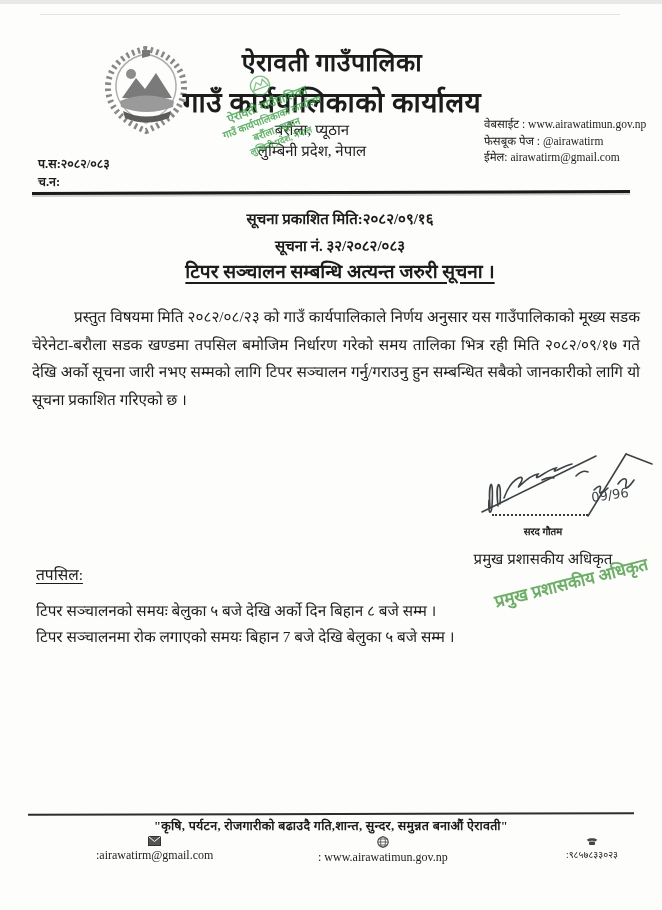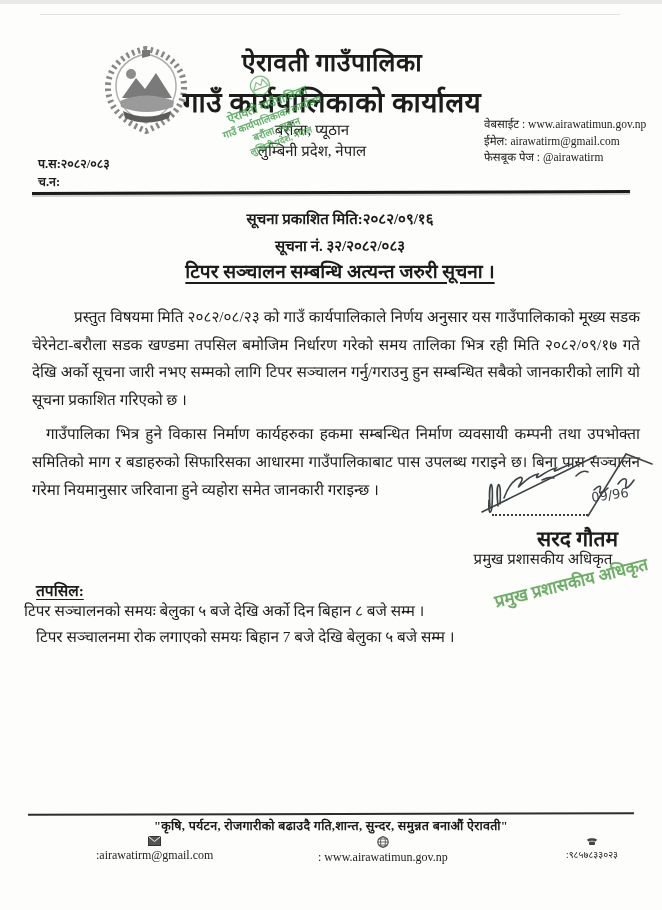--- a/index.html
+++ b/index.html
@@ -42,32 +42,32 @@
                 text-decoration:underline; text-underline-offset:4px; text-decoration-thickness:1.5px; }
 
   
   .body-text { position:absolute; left:32px; top:299px; width:608px; font-size:15.3px; line-height:27.6px; text-align:justify; }
   .body-text p.p1 { text-indent:42px; }
   .body-text p.p2 { text-indent:14px; margin-top:7px; }
 
   
   .sig-svg { position:absolute; left:476px; top:446px; width:178px; height:70px; }
   .sig-dots { position:absolute; left:492px; top:510px; width:96px; border-bottom:2.5px dotted #3a3a3a; }
-  .sig-name { position:absolute; left:468px; top:520px; width:150px; text-align:right; font-size:21px; font-weight:bold; }
+  .sig-name { position:absolute; left:468px; top:520px; width:150px; text-align:center; font-size:10px; font-weight:bold; }
   .sig-desig { position:absolute; left:428px; top:544px; width:230px; text-align:center; font-size:15px; }
   .stamp-footer {
     position:absolute; left:492px; top:586px; width:230px;
     transform:rotate(-14deg); transform-origin:left top;
     color:#55a04e; opacity:.85; font-size:17px; font-weight:bold; white-space:nowrap;
   }
 
   
-  .sched-head { position:absolute; left:36px; top:575px; font-size:15.5px; font-weight:bold;
+  .sched-head { position:absolute; left:36px; top:559px; font-size:15.5px; font-weight:normal;
                 text-decoration:underline; text-underline-offset:3px; }
-  .sched-1 { position:absolute; left:24px; top:596px; font-size:15.3px; }
+  .sched-1 { position:absolute; left:36px; top:596px; font-size:15.3px; }
   .sched-2 { position:absolute; left:36px; top:622px; font-size:15.3px; }
 
   
   .footer-rule { position:absolute; left:28px; top:809px; width:606px; border-top:2px solid #2e2e2e; transform:rotate(-0.15deg); }
   .footer-tagline { position:absolute; left:0; top:813px; width:662px; text-align:center; font-size:12.5px; font-weight:bold; letter-spacing:0.3px; }
   .fc { position:absolute; top:832px; font-size:12px; white-space:nowrap; display:flex; align-items:center; gap:2px;flex-direction:column; }
   .fc-email { left:96px; }
   .fc-web { left:318px; }
   .fc-phone { left:566px; font-size:9.5px; }
   .fc svg { display:block; }
@@ -93,22 +93,22 @@
     <div class="title-2">गाउँ कार्यपालिकाको कार्यालय</div>
   </div>
 
   <div class="addr-block">
     <div class="addr-1">बरौंला, प्यूठान</div>
     <div class="addr-2">लुम्बिनी प्रदेश, नेपाल</div>
   </div>
 
   <div class="contact-block">
     <div>वेबसाईट : www.airawatimun.gov.np</div>
+    <div>फेसबूक पेज : @airawatirm</div>
     <div>ईमेल: airawatirm@gmail.com</div>
-    <div>फेसबूक पेज : @airawatirm</div>
   </div>
 
   <div class="refs">
     <div>प.स:२०८२/०८३</div>
     <div>च.न:</div>
   </div>
 
   <div class="stamp-header">
     <svg class="stamp-emblem" viewBox="0 0 30 30">
       <circle cx="15" cy="15" r="11" fill="none" stroke="#3f9e49" stroke-width="1.6" opacity="0.8"></circle>
@@ -121,21 +121,20 @@
   </div>
 
   <div class="header-rule"></div>
 
   <div class="meta-date">सूचना प्रकाशित मिति:२०८२/०९/१६</div>
   <div class="meta-no">सूचना नं. ३२/२०८२/०८३</div>
   <div class="meta-title">टिपर सञ्चालन सम्बन्धि अत्यन्त जरुरी सूचना ।</div>
 
   <div class="body-text">
     <p class="p1">प्रस्तुत विषयमा मिति २०८२/०८/२३ को गाउँ कार्यपालिकाले निर्णय अनुसार यस गाउँपालिकाको मूख्य सडक चेरेनेटा-बरौला सडक खण्डमा तपसिल बमोजिम निर्धारण गरेको समय तालिका भित्र रही मिति २०८२/०९/१७ गते देखि अर्को सूचना जारी नभए सम्मको लागि टिपर सञ्चालन गर्नु/गराउनु हुन सम्बन्धित सबैको जानकारीको लागि यो सूचना प्रकाशित गरिएको छ ।</p>
-    <p class="p2">गाउँपालिका भित्र हुने विकास निर्माण कार्यहरुका हकमा सम्बन्धित निर्माण व्यवसायी कम्पनी तथा उपभोक्ता समितिको माग र बडाहरुको सिफारिसका आधारमा गाउँपालिकाबाट पास उपलब्ध गराइने छ। बिना पास सञ्चालन गरेमा नियमानुसार जरिवाना हुने व्यहोरा समेत जानकारी गराइन्छ ।</p>
   </div>
 
   <svg class="sig-svg" viewBox="0 0 178 70">
     <g stroke="#3d4246" stroke-width="1.6" fill="none" stroke-linecap="round">
       <path d="M6 62 L120 6"></path>
       <path d="M112 66 L150 4"></path>
       <path d="M150 4 L176 14"></path>
       <path d="M14 58 C12 30 18 24 16 56 C15 66 12 64 13 50"></path>
       <path d="M22 56 C19 30 26 26 24 54"></path>
       <path d="M28 48 C36 26 52 22 44 34 C38 44 50 26 62 24 C56 34 70 20 80 18 C74 26 86 16 96 14"></path>

